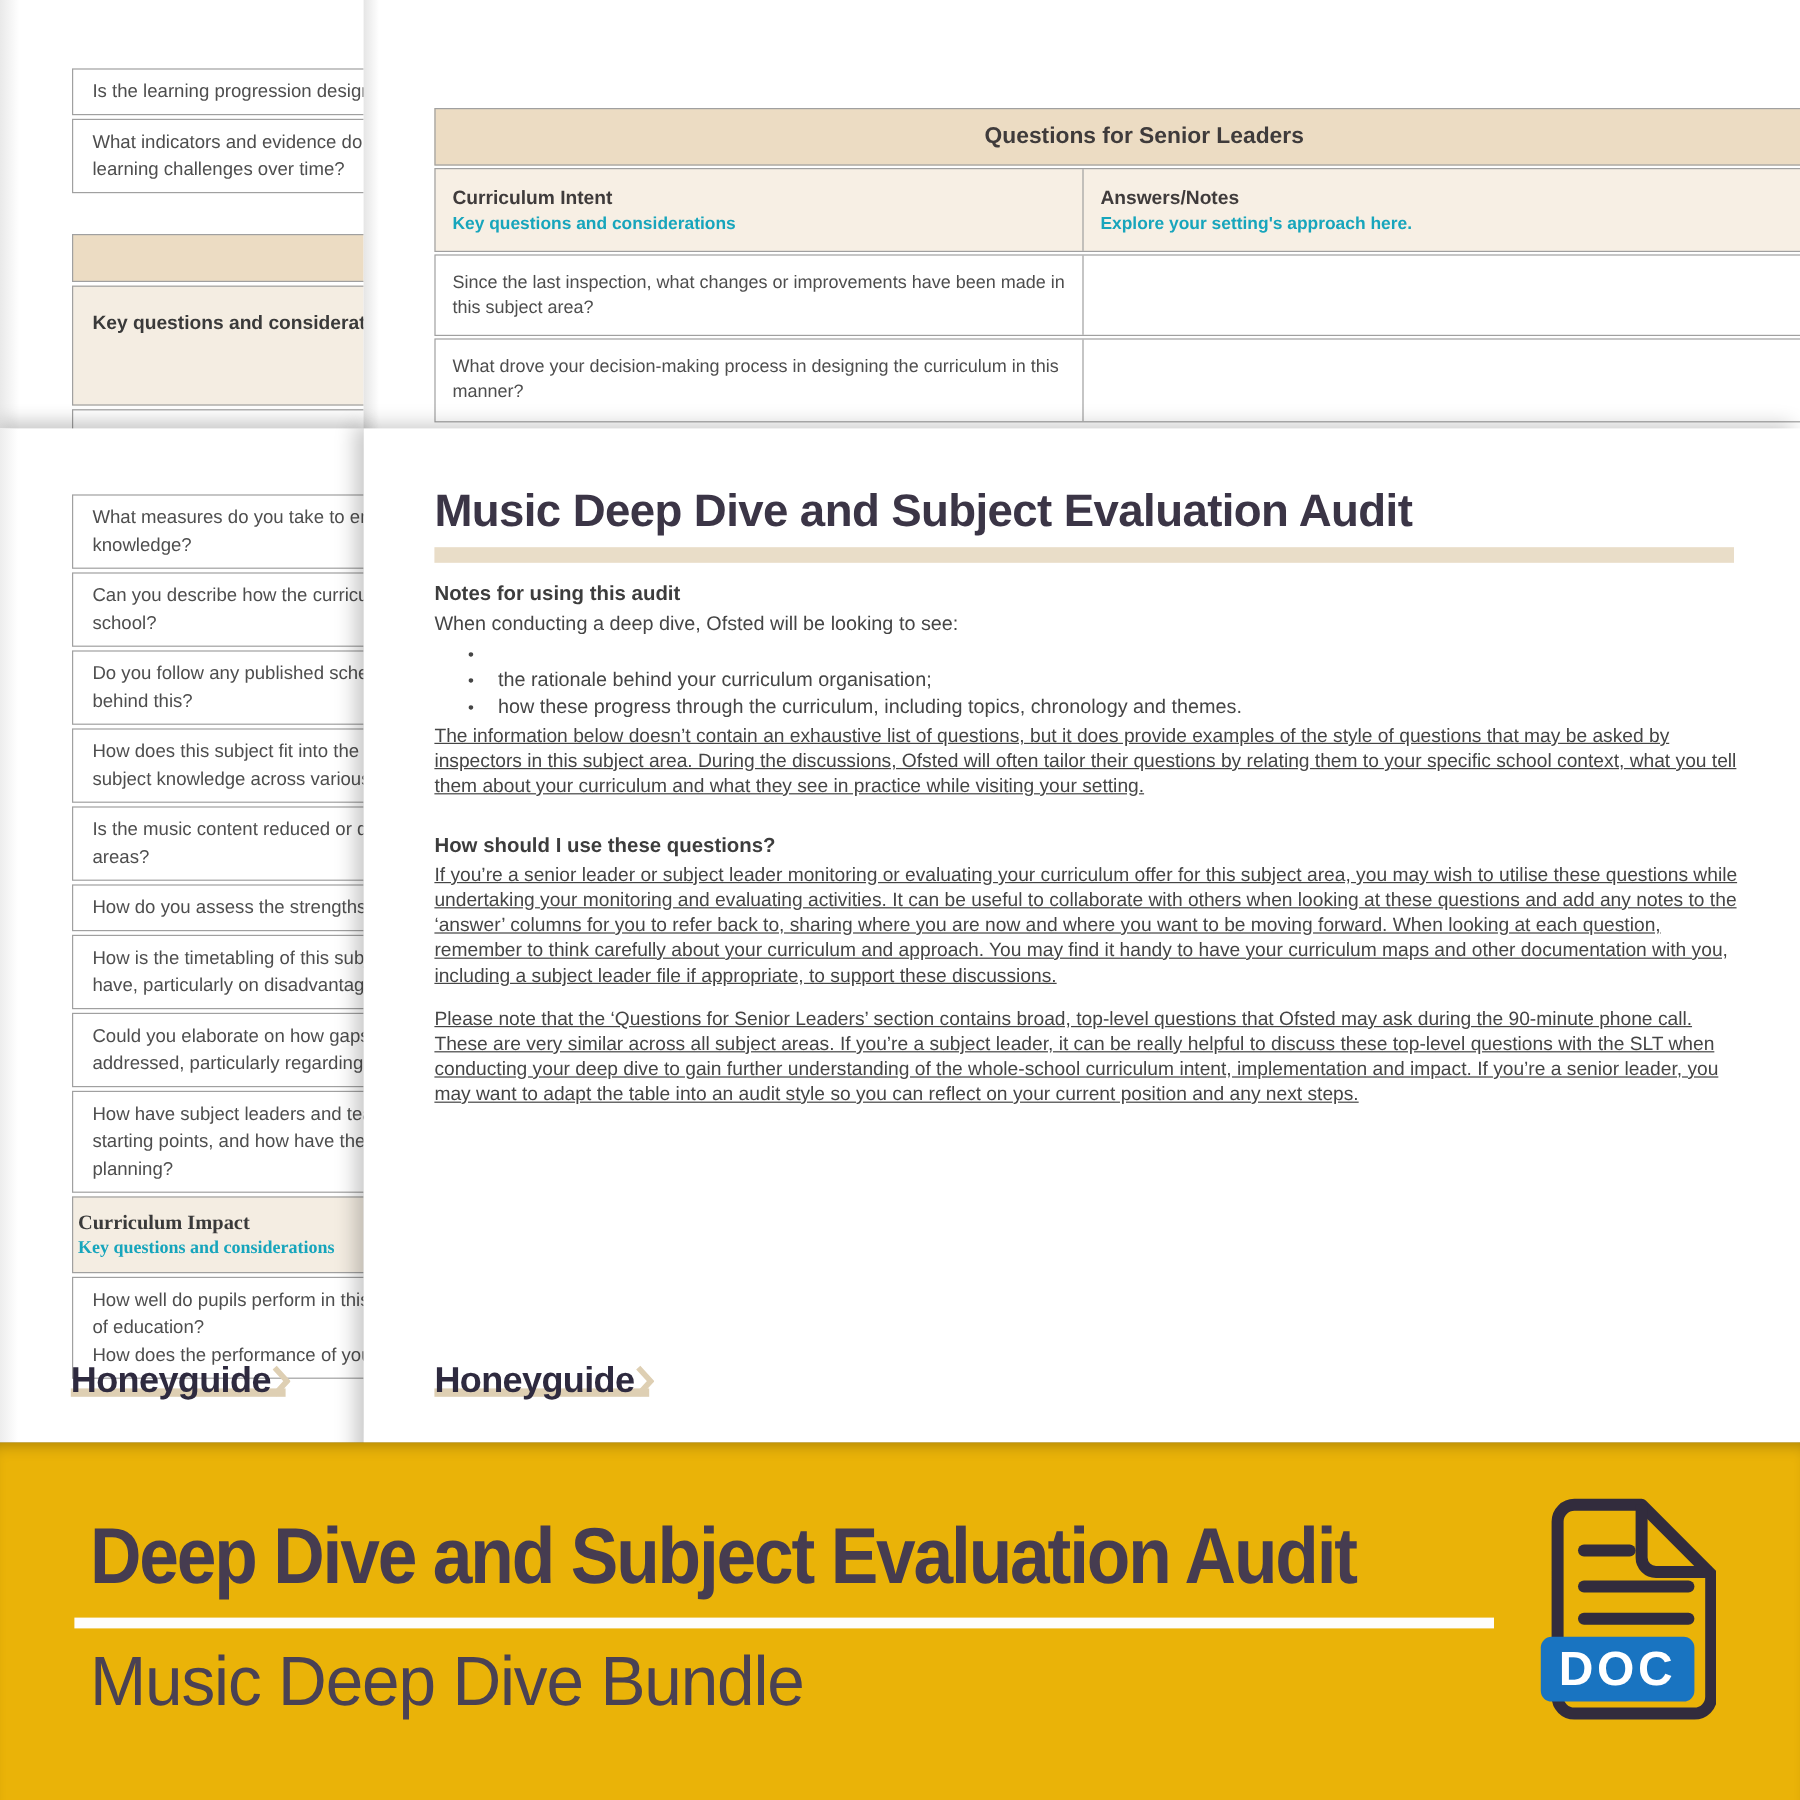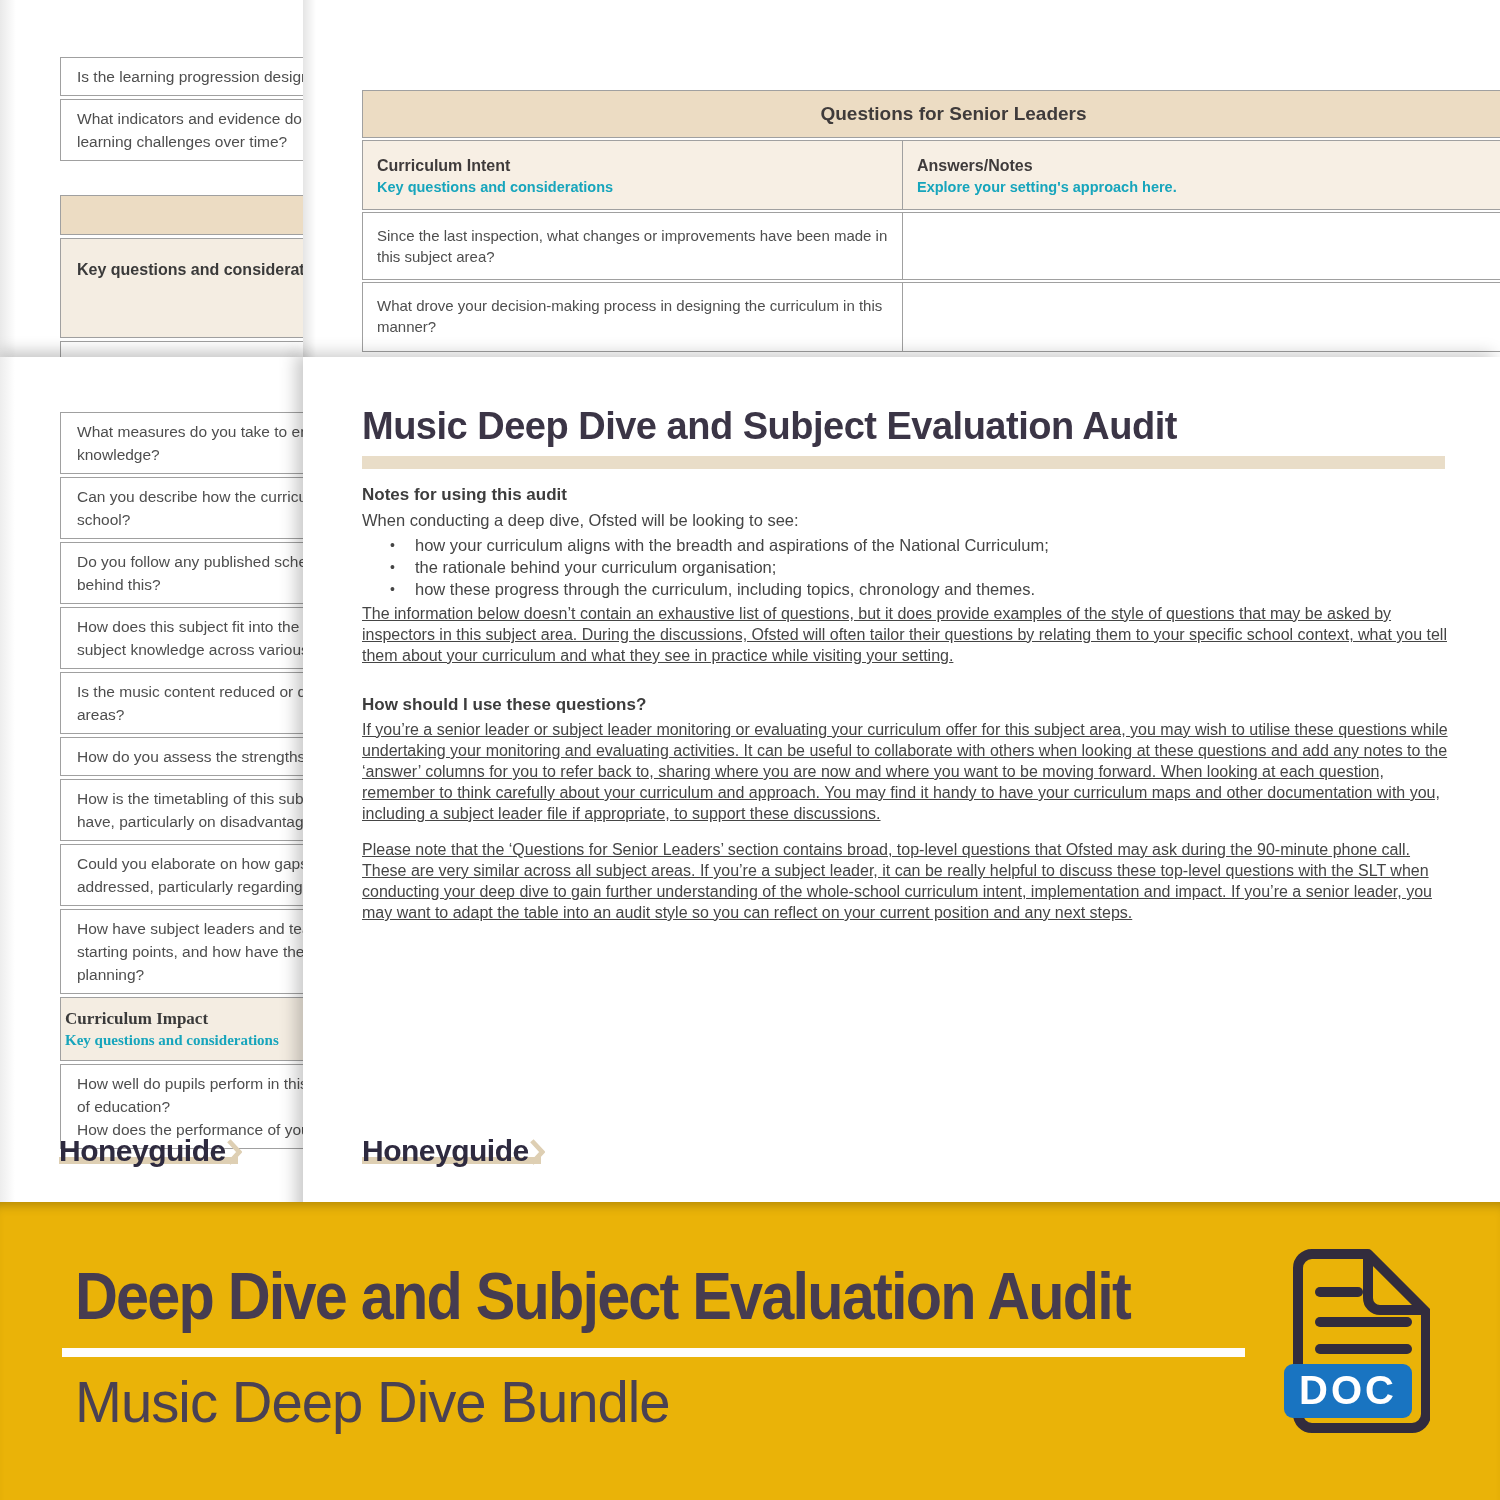--- a/index.html
+++ b/index.html
@@ -172,21 +172,20 @@
   </div>
 
   <div id="page-main" class="page">
     <div class="abs doc-title">Music Deep Dive and Subject Evaluation Audit</div>
     <div class="abs title-bar"></div>
     <div class="abs h3 h3-notes">Notes for using this audit</div>
     <div class="abs intro">When conducting a deep dive, Ofsted will be looking to see:</div>
     <div class="abs bullets">
       <div class="bullet-row">
         <span class="dot">•</span>
-        <span>how your curriculum aligns with the breadth and aspirations of the National Curriculum;</span>
       </div>
       <div class="bullet-row">
         <span class="dot">•</span>
         <span>the rationale behind your curriculum organisation;</span>
       </div>
       <div class="bullet-row">
         <span class="dot">•</span>
         <span>how these progress through the curriculum, including topics, chronology and themes.</span>
       </div>
     </div>

